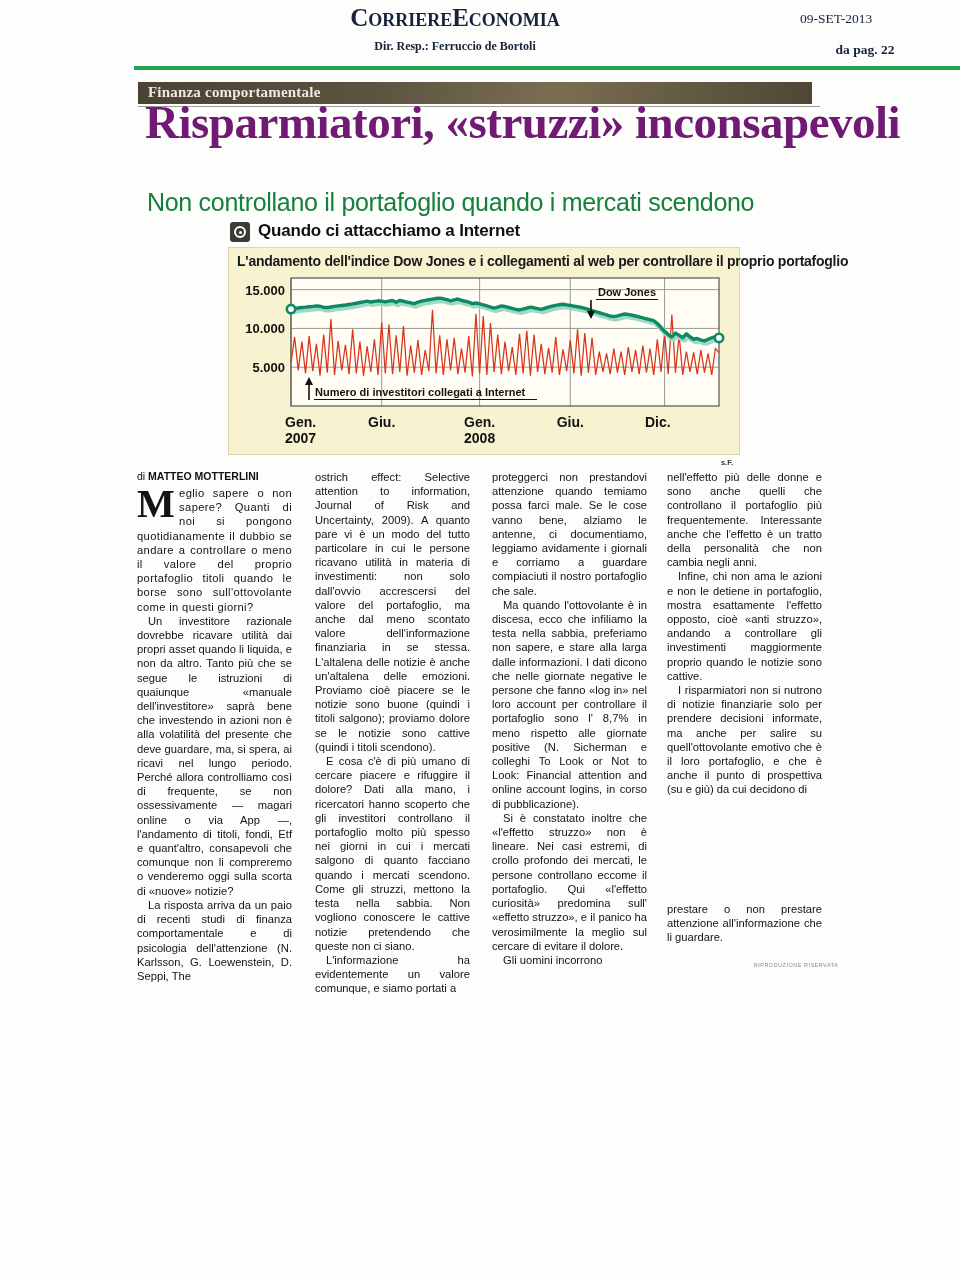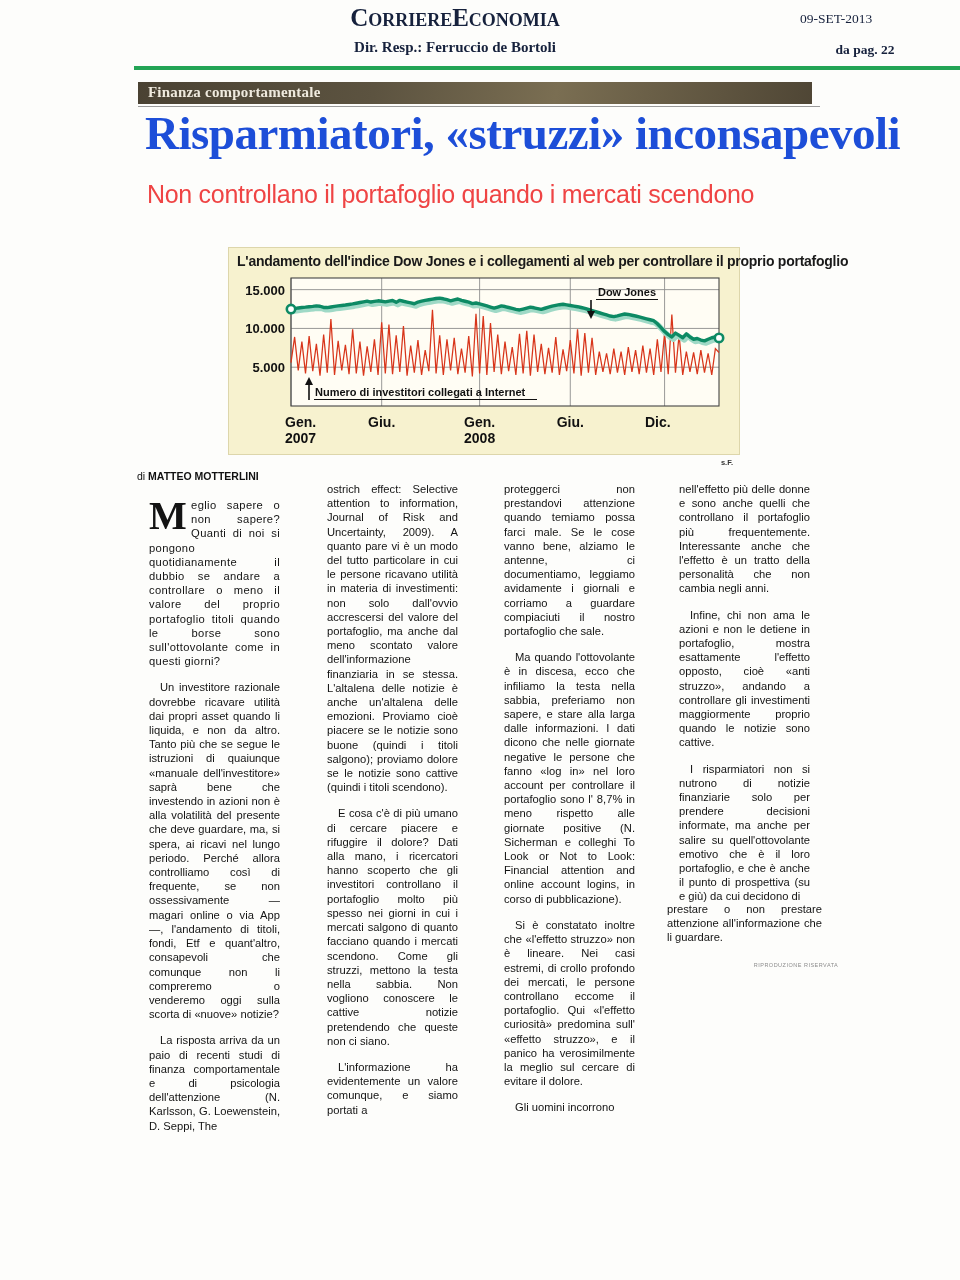--- a/index.html
+++ b/index.html
@@ -23,21 +23,21 @@
     font-size: 25px;
     letter-spacing: 0px;
     color: #16213c;
     font-variant: small-caps;
   }
   .masthead-dir {
     position: absolute; left: 0; top: 35px; width: 640px;
     text-align: center;
     font-family: "Liberation Serif", serif;
     font-weight: 700;
-    font-size: 15px;
+    font-size: 12px;
     color: #16213c;
   }
   .masthead-date {
     position: absolute; left: 665px; top: 7px; width: 180px;
     font-family: "Liberation Serif", serif;
     font-weight: 400; font-size: 13.5px; color: #16213c;
   }
   .masthead-page {
     position: absolute; left: 640px; top: 38px; width: 180px;
     text-align: center;
@@ -60,31 +60,31 @@
     font-weight: 700; font-size: 15px; color: #efeade;
     letter-spacing: .2px;
   }
   .kicker-underline {
     position: absolute; left: 138px; top: 106px; width: 682px; height: 1px;
     background: #9a9a9a;
   }
 
   
   .headline {
-    position: absolute; left: 145px; top: 107px; width: 700px;
+    position: absolute; left: 145px; top: 96px; width: 700px;
     font-family: "Liberation Serif", serif;
     font-weight: 700; font-size: 47px; line-height: 52px;
-    color: #1d4ed8; letter-spacing: -0.5px;
+    color: #701a75; letter-spacing: -0.5px;
     white-space: nowrap;
   }
   .subhead {
-    position: absolute; left: 147px; top: 180px; width: 700px;
+    position: absolute; left: 147px; top: 188px; width: 700px;
     font-family: "Liberation Sans", sans-serif;
     font-weight: 400; font-size: 25px; line-height: 28px;
-    color: #ef4444; letter-spacing: -0.3px;
+    color: #15803d; letter-spacing: -0.3px;
     white-space: nowrap;
   }
 
   
   .info {
     position: absolute; left: 228px; top: 220px; width: 512px; height: 235px;
   }
   .info-head { position: relative; height: 26px; }
   .info-icon {
     position: absolute; left: 2px; top: 2px; width: 20px; height: 20px;
@@ -137,21 +137,21 @@
     font-family: "Liberation Sans", sans-serif;
     font-size: 11.2px; line-height: 14.2px;
     text-align: justify;
     color: #131313;
     hyphens: none;
   }
   .col.c1 { left: 0px; top: 16px; }
   .col.c2 { left: 178px; }
   .col.c3 { left: 355px; }
   .col.c4 { left: 530px; }
-  .col p { margin: 12px; text-indent: 11px; }
+  .col p { margin: 0; text-indent: 11px; }
   .col p.noindent { text-indent: 0; }
   .dropcap {
     float: left;
     font-family: "Liberation Serif", serif;
     font-weight: 700;
     font-size: 40px; line-height: 33px;
     padding: 1px 4px 0 0;
   }
   .col .lead { text-indent: 0; letter-spacing: 0.35px; }
   .end-note {
@@ -182,20 +182,27 @@
 
   <div class="kicker-bar">
     <div class="kicker-bar-text">Finanza comportamentale</div>
   </div>
   <div class="kicker-underline"></div>
 
   <div class="headline">Risparmiatori, «struzzi» inconsapevoli</div>
   <div class="subhead">Non controllano il portafoglio quando i mercati scendono</div>
 
   <div class="info">
+    <div class="info-head">
+      <div class="info-icon">
+        <div class="ring"></div>
+          <div class="dot"></div>
+      </div>
+      <div class="info-title">Quando ci attacchiamo a Internet</div>
+    </div>
     <div class="info-body">
       <div class="info-sub">L'andamento dell'indice Dow Jones e i collegamenti al web per controllare il proprio portafoglio</div>
       <div class="chart-wrap">
         <svg class="chart-svg" id="chart" width="512" height="186" viewBox="0 0 512 186">
             <rect x="62" y="8" width="428" height="128" fill="#fffdf4"></rect>
             <line x1="62" y1="97.21212121212122" x2="490" y2="97.21212121212122" stroke="#8d8d8d" stroke-width="0.9"></line>
             <text x="56" y="102.21212121212122" text-anchor="end" font-family="Liberation Sans, sans-serif" font-size="13" font-weight="700" fill="#111">5.000</text>
             <line x1="62" y1="58.42424242424242" x2="490" y2="58.42424242424242" stroke="#8d8d8d" stroke-width="0.9"></line>
             <text x="56" y="63.42424242424242" text-anchor="end" font-family="Liberation Sans, sans-serif" font-size="13" font-weight="700" fill="#111">10.000</text>
             <line x1="62" y1="19.63636363636364" x2="490" y2="19.63636363636364" stroke="#8d8d8d" stroke-width="0.9"></line>

